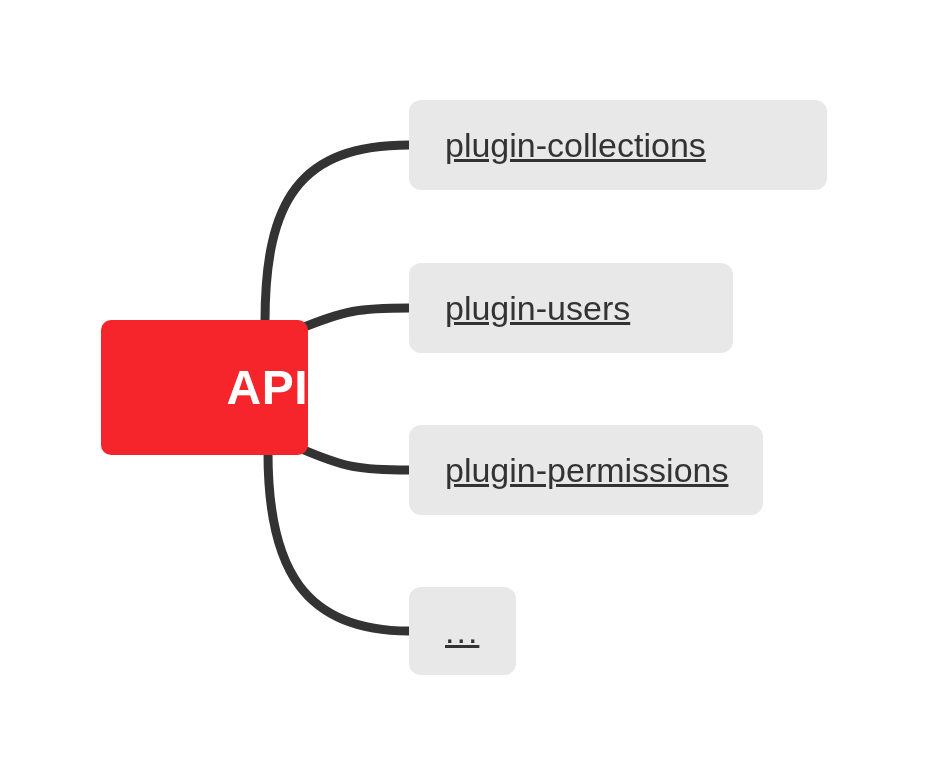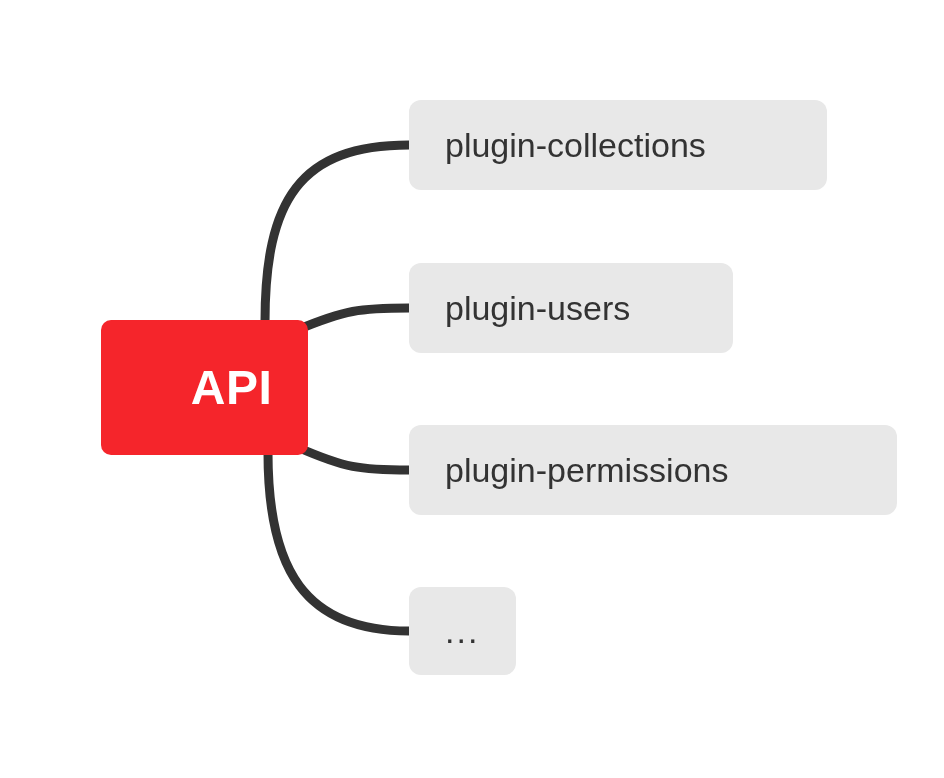--- a/index.html
+++ b/index.html
@@ -29,38 +29,39 @@
   .node {
     position: absolute;
     box-sizing: border-box;
     display: flex;
     align-items: center;
     border-radius: 12px;
   }
   .node-root {
     background: #F5252B;
     border-radius: 10px;
-    justify-content: center;
+    justify-content: flex-end;
   }
   .node-root .node-label {
     color: #ffffff;
     font-size: 48px;
     font-weight: bold;
     letter-spacing: 0.5px;
     padding-left: 54px;
   }
   .node-leaf {
     background: #E8E8E8;
   }
   .node-leaf .node-label {
     color: #333333;
     font-size: 34px;
     font-weight: normal;
     padding-left: 36px;
     white-space: nowrap;
+    text-decoration: underline;
   }
   .node-ellipsis .node-label {
     font-size: 34px;
     letter-spacing: 2px;
     padding-left: 36px;
   }
 </style>
 </head>
 <body>
 
@@ -78,21 +79,21 @@
   </div>
 
   <div class="node node-leaf" style="left:409px; top:100px; width:418px; height:90px;">
     <span class="node-label">plugin-collections</span>
   </div>
 
   <div class="node node-leaf" style="left:409px; top:263px; width:324px; height:90px;">
     <span class="node-label">plugin-users</span>
   </div>
 
-  <div class="node node-leaf" style="left:409px; top:425px; width:488px; height:90px;">
+  <div class="node node-leaf" style="left:409px; top:425px; width:354px; height:90px;">
     <span class="node-label">plugin-permissions</span>
   </div>
 
   <div class="node node-leaf node-ellipsis" style="left:409px; top:587px; width:107px; height:88px;">
     <span class="node-label">...</span>
   </div>
 
 </div>
 
 </body></html>

